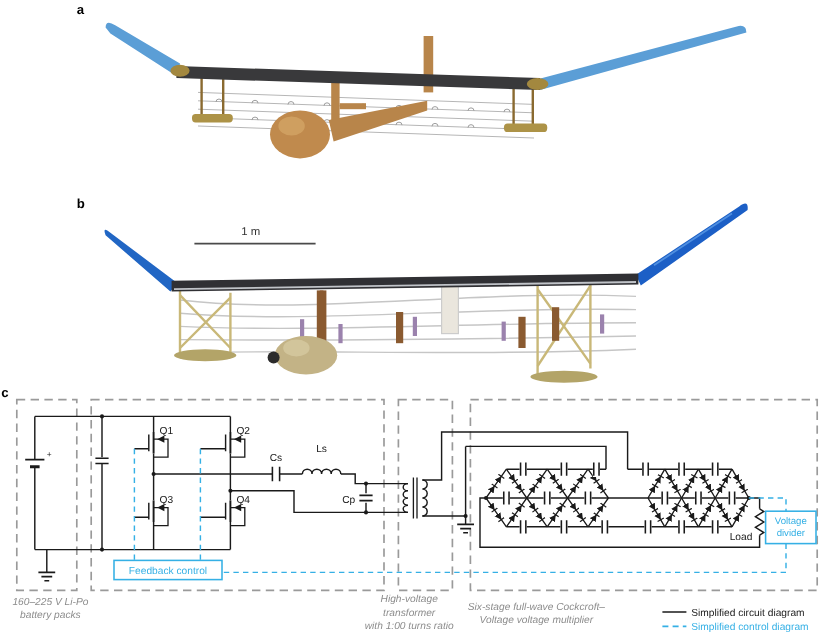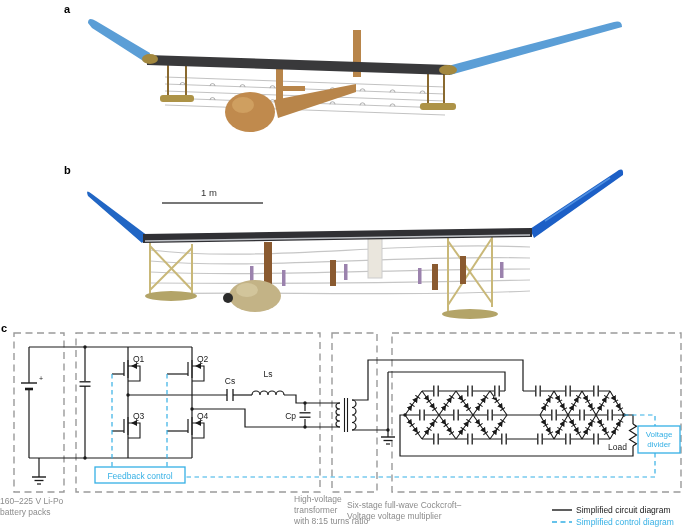--- a/index.html
+++ b/index.html
@@ -1,20 +1,20 @@
 <!DOCTYPE html>
 <html><head>
 <meta charset="utf-8">
 <style>
   html,body{margin:0;padding:0;background:#fff;}
   #fig{position:relative;width:685px;height:531px;background:#fff;overflow:hidden;
        font-family:"Liberation Sans", sans-serif;}
   .panel-letter{position:absolute;font-weight:bold;font-size:11px;color:#000;}
-  .caption{position:absolute;font-size:8.5px;color:#8c8c8c;
-           line-height:1.3;white-space:pre-line;}
+  .caption{position:absolute;font-size:8.5px;color:#8c8c8c;text-align:center;
+           line-height:1.3;white-space:pre-line;font-style:italic;}
   svg{position:absolute;left:0;display:block;}
   text{font-family:"Liberation Sans", sans-serif;}
 </style>
 </head>
 <body>
 
 <div id="fig">
 
   <div class="panel-letter" style="left:64px;top:3px;">a</div>
   <div class="panel-letter" style="left:64px;top:164px;">b</div>
@@ -329,16 +329,16 @@
     <line x1="552" y1="188" x2="572" y2="188" stroke="#1a1a1a" stroke-width="1.4"></line>
     <text x="576" y="191" font-size="8.5" fill="#1a1a1a">Simplified circuit diagram</text>
     <line x1="552" y1="200" x2="572" y2="200" stroke="#35b0e5" stroke-width="1.4" stroke-dasharray="5 3.5"></line>
     <text x="576" y="203" font-size="8.5" fill="#35b0e5">Simplified control diagram</text>
   </svg>
 
   <div class="caption" style="left:0;   width:84px;  top:496px;">160–225 V Li-Po
 battery packs</div>
   <div class="caption" style="left:294px;width:94px;  top:494px;">High-voltage
 transformer
-with 8:15 turns ratio</div>
+with 1:00 turns ratio</div>
   <div class="caption" style="left:347px;width:200px; top:500px;">Six-stage full-wave Cockcroft–
 Voltage voltage multiplier</div>
 </div>
 
 </body></html>

